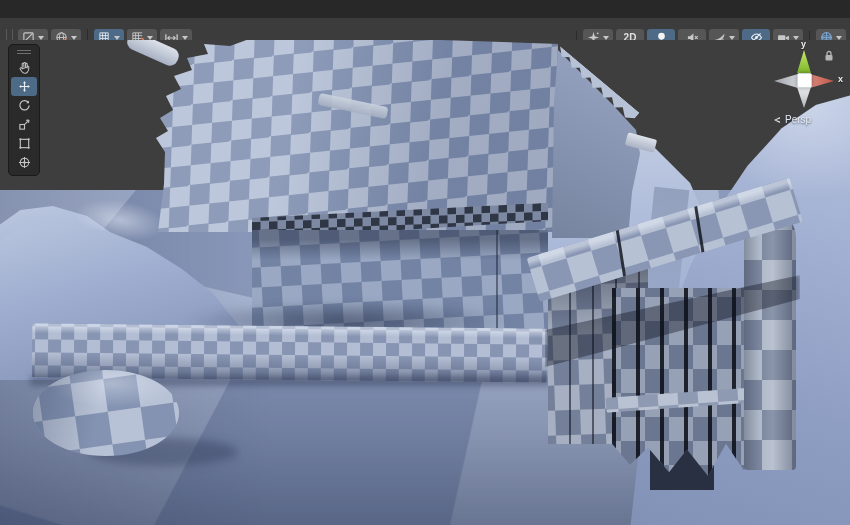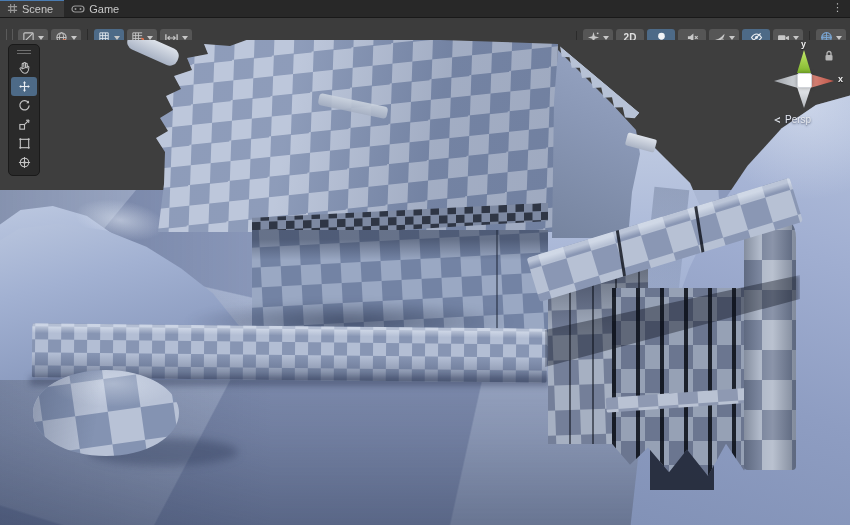--- a/index.html
+++ b/index.html
@@ -150,41 +150,20 @@
   .lbl-x{left:82px;top:34px;}
   .persp{left:772px;top:74px;display:flex;align-items:center;gap:3px;color:#e6e9f0;font-size:10px;
     text-shadow:0 1px 2px rgba(40,50,75,0.8);}
   svg{display:block;}
 </style>
 </head>
 <body>
 
 <div class="editor">
 
-  <div class="tabbar">
-    <div class="tab active">
-      <span>
-        <svg width="11" height="11" viewBox="0 0 12 12">
-            <path d="M4 1v10M8 1v10M1 4h10M1 8h10" stroke="#9a9a9a" stroke-width="1.2"></path>
-          </svg>
-      </span>
-      <span>Scene</span>
-    </div>
-    <div class="tab">
-      <span>
-        <svg width="14" height="10" viewBox="0 0 14 10">
-            <rect x="1" y="2" width="12" height="6" rx="3" fill="none" stroke="#9a9a9a" stroke-width="1.2"></rect>
-            <circle cx="4.5" cy="5" r="1" fill="#9a9a9a"></circle>
-            <circle cx="9.5" cy="5" r="1" fill="#9a9a9a"></circle>
-          </svg>
-      </span>
-      <span>Game</span>
-    </div>
-    <div class="kebab">⋮</div>
-  </div>
 
   <div class="toolbar">
     <div class="handle"></div>
     <div class="tbtn">
       <span>
           <svg width="13" height="13" viewBox="0 0 14 14">
             <rect x="2" y="2" width="10" height="10" rx="1" fill="none" stroke="#c8c8c8" stroke-width="1.2"></rect>
             <path d="M2.5 11.5 L11.5 2.5" stroke="#c8c8c8" stroke-width="1.2"></path>
           </svg>
         </span>

